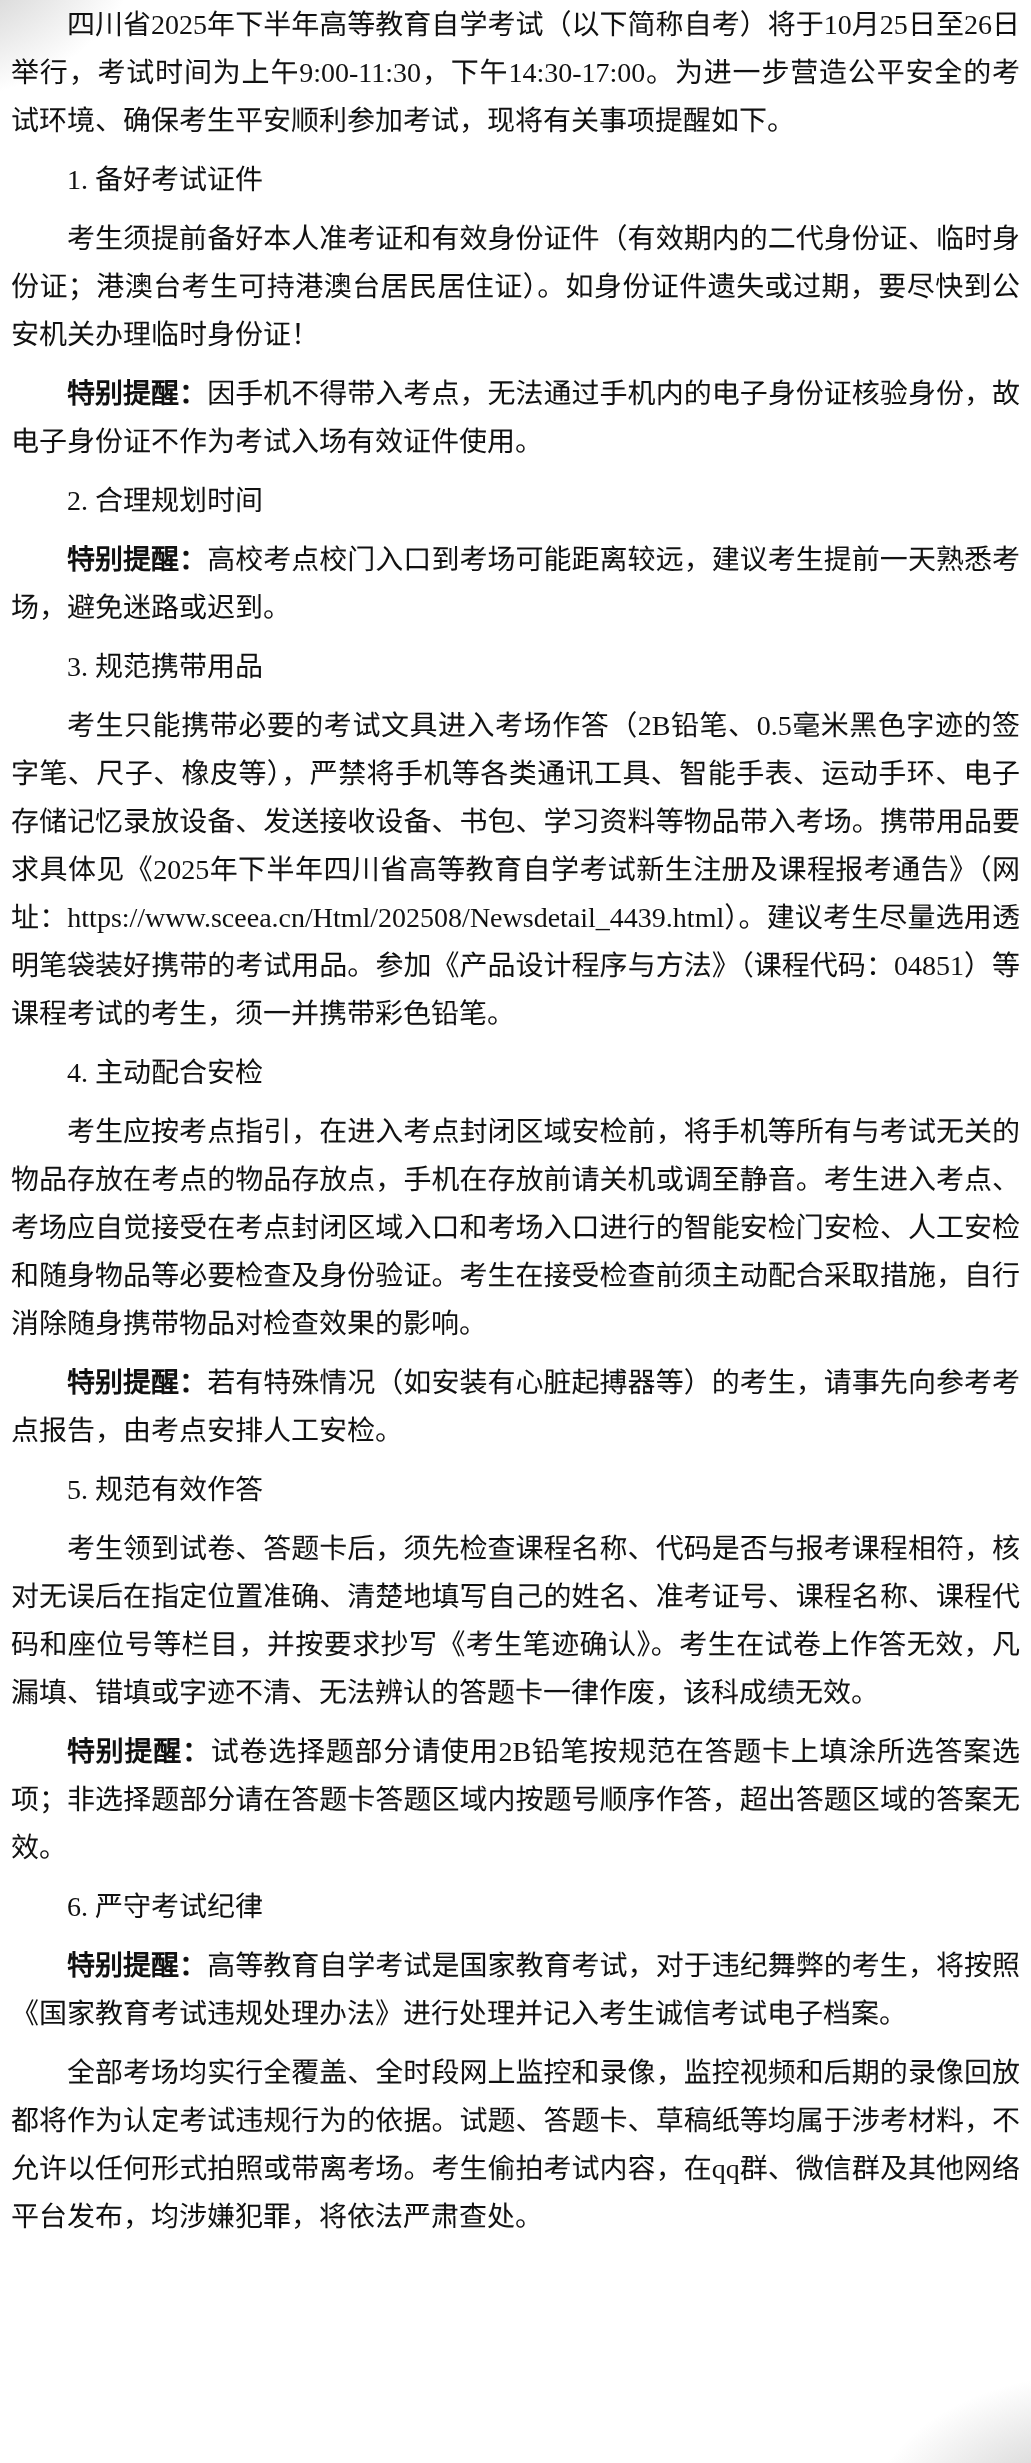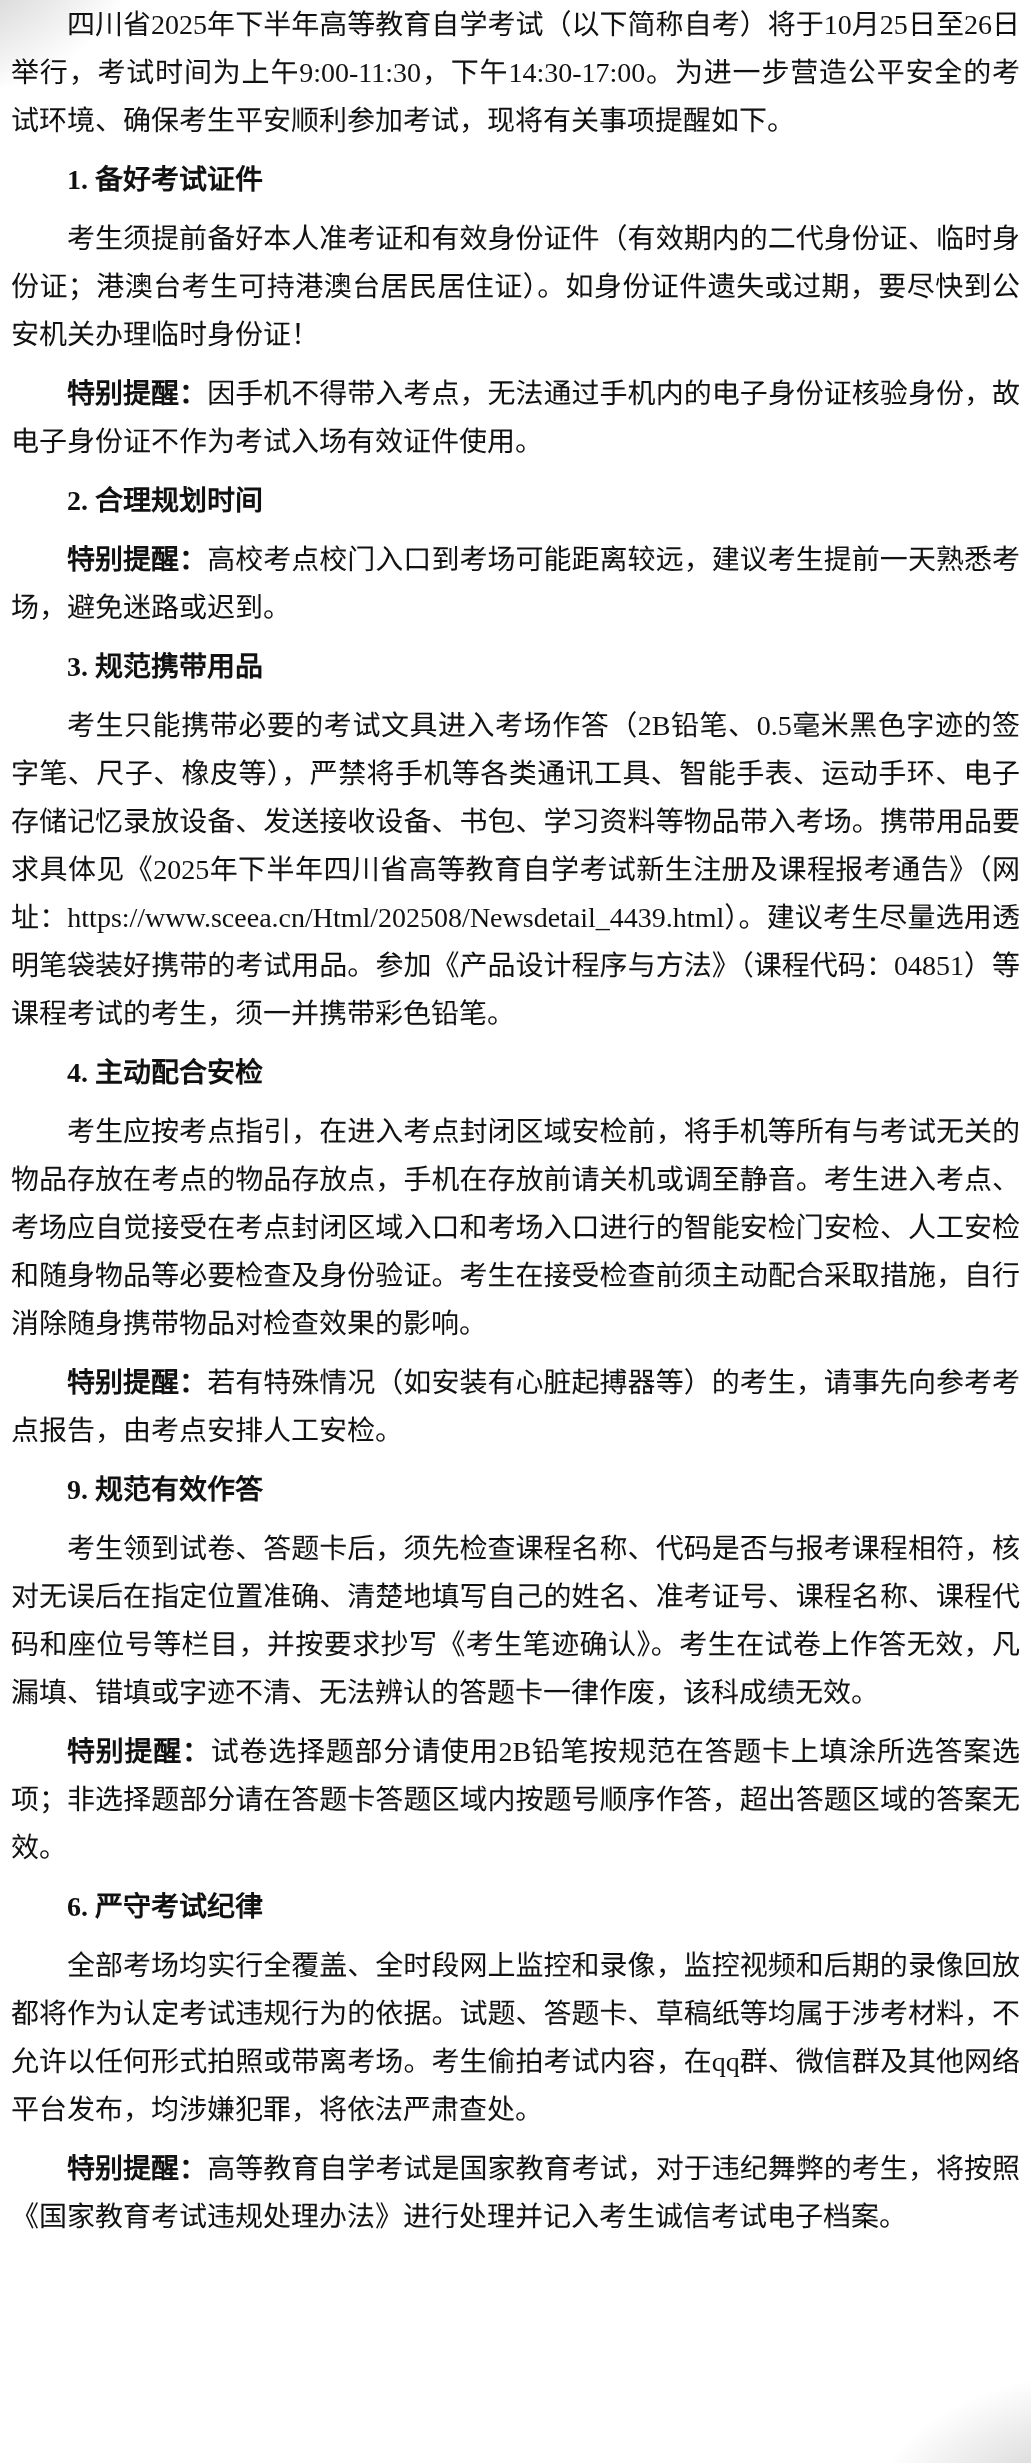--- a/index.html
+++ b/index.html
@@ -19,21 +19,21 @@
     overflow: hidden;
   }
   .para, .heading {
     margin: 0 0 11px 0;
     text-indent: 2em;
     text-align: justify;
     font-weight: normal;
     font-size: 28px;
     line-height: 48px;
   }
-  .heading { font-weight: bold; text-align: left; }
+  .heading { font-weight: normal; text-align: left; }
   .reminder-label { font-weight: bold; }
 </style>
 </head>
 <body>
 
 <div>
 
   <p class="para">四川省2025年下半年高等教育自学考试（以下简称自考）将于10月25日至26日举行，考试时间为上午9:00-11:30，下午14:30-17:00。为进一步营造公平安全的考试环境、确保考生平安顺利参加考试，现将有关事项提醒如下。</p>
 
   <h2 class="heading">1. 备好考试证件</h2>
@@ -43,21 +43,21 @@
   <h2 class="heading">2. 合理规划时间</h2>
   <p class="para"><span class="reminder-label">特别提醒：</span><span>高校考点校门入口到考场可能距离较远，建议考生提前一天熟悉考场，避免迷路或迟到。</span></p>
 
   <h2 class="heading">3. 规范携带用品</h2>
   <p class="para">考生只能携带必要的考试文具进入考场作答（2B铅笔、0.5毫米黑色字迹的签字笔、尺子、橡皮等），严禁将手机等各类通讯工具、智能手表、运动手环、电子存储记忆录放设备、发送接收设备、书包、学习资料等物品带入考场。携带用品要求具体见《2025年下半年四川省高等教育自学考试新生注册及课程报考通告》（网址：https://www.sceea.cn/Html/202508/Newsdetail_4439.html）。建议考生尽量选用透明笔袋装好携带的考试用品。参加《产品设计程序与方法》（课程代码：04851）等课程考试的考生，须一并携带彩色铅笔。</p>
 
   <h2 class="heading">4. 主动配合安检</h2>
   <p class="para">考生应按考点指引，在进入考点封闭区域安检前，将手机等所有与考试无关的物品存放在考点的物品存放点，手机在存放前请关机或调至静音。考生进入考点、考场应自觉接受在考点封闭区域入口和考场入口进行的智能安检门安检、人工安检和随身物品等必要检查及身份验证。考生在接受检查前须主动配合采取措施，自行消除随身携带物品对检查效果的影响。</p>
   <p class="para"><span class="reminder-label">特别提醒：</span><span>若有特殊情况（如安装有心脏起搏器等）的考生，请事先向参考考点报告，由考点安排人工安检。</span></p>
 
-  <h2 class="heading">9. 规范有效作答</h2>
+  <h2 class="heading">5. 规范有效作答</h2>
   <p class="para">考生领到试卷、答题卡后，须先检查课程名称、代码是否与报考课程相符，核对无误后在指定位置准确、清楚地填写自己的姓名、准考证号、课程名称、课程代码和座位号等栏目，并按要求抄写《考生笔迹确认》。考生在试卷上作答无效，凡漏填、错填或字迹不清、无法辨认的答题卡一律作废，该科成绩无效。</p>
   <p class="para"><span class="reminder-label">特别提醒：</span><span>试卷选择题部分请使用2B铅笔按规范在答题卡上填涂所选答案选项；非选择题部分请在答题卡答题区域内按题号顺序作答，超出答题区域的答案无效。</span></p>
 
   <h2 class="heading">6. 严守考试纪律</h2>
+  <p class="para"><span class="reminder-label">特别提醒：</span><span>高等教育自学考试是国家教育考试，对于违纪舞弊的考生，将按照《国家教育考试违规处理办法》进行处理并记入考生诚信考试电子档案。</span></p>
   <p class="para">全部考场均实行全覆盖、全时段网上监控和录像，监控视频和后期的录像回放都将作为认定考试违规行为的依据。试题、答题卡、草稿纸等均属于涉考材料，不允许以任何形式拍照或带离考场。考生偷拍考试内容，在qq群、微信群及其他网络平台发布，均涉嫌犯罪，将依法严肃查处。</p>
-  <p class="para"><span class="reminder-label">特别提醒：</span><span>高等教育自学考试是国家教育考试，对于违纪舞弊的考生，将按照《国家教育考试违规处理办法》进行处理并记入考生诚信考试电子档案。</span></p>
 
 </div>
 
 </body></html>

